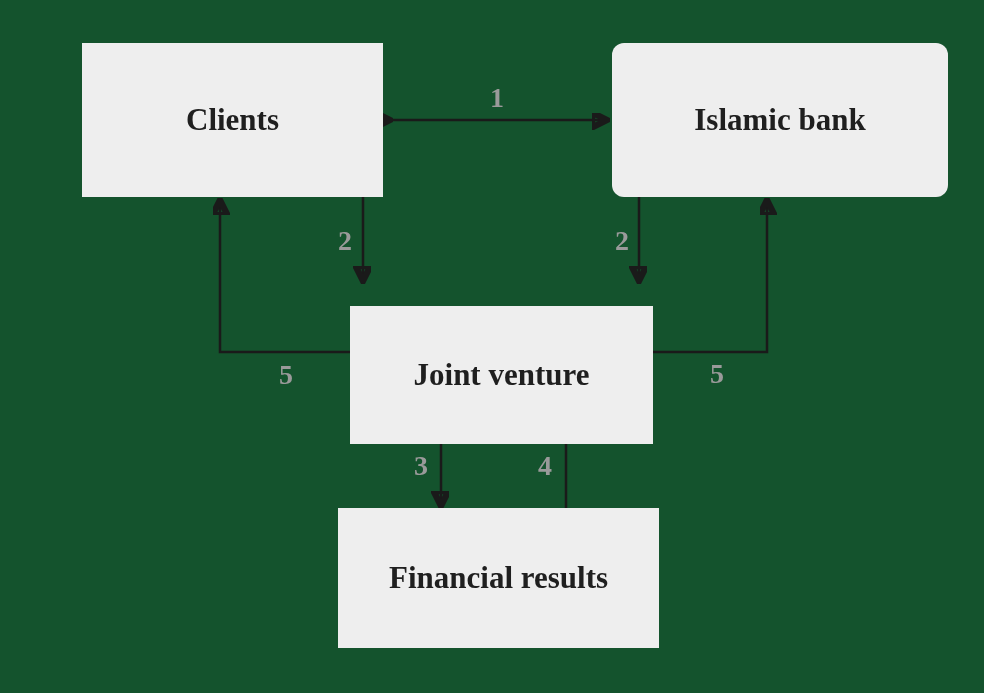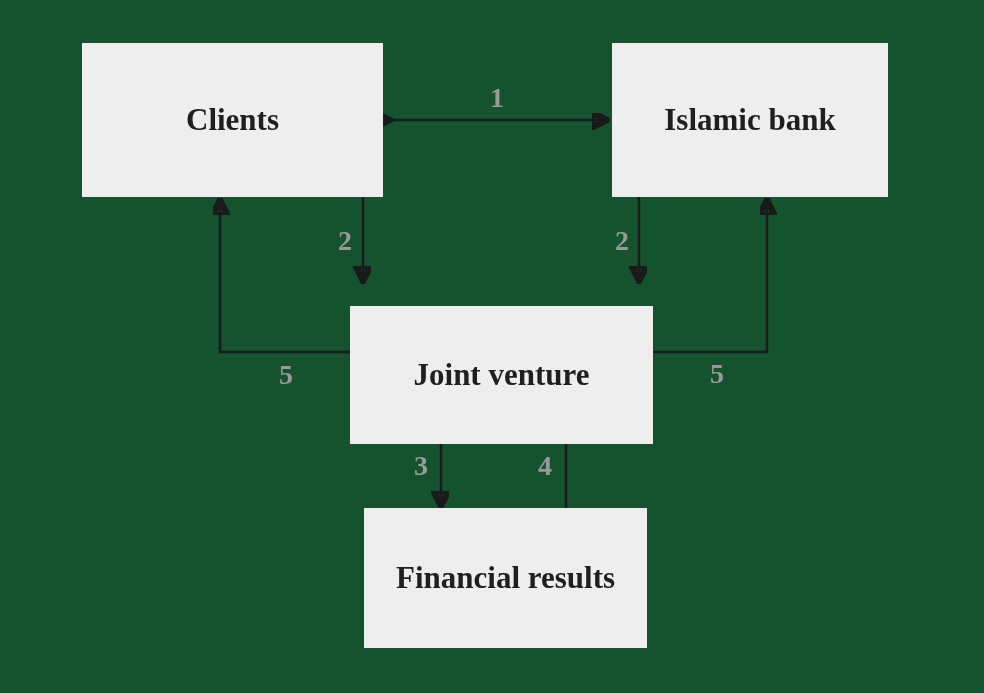--- a/index.html
+++ b/index.html
@@ -17,23 +17,23 @@
     background: #eeeeee;
     display: flex;
     align-items: center;
     justify-content: center;
     font-weight: bold;
     font-size: 31px;
     color: #1f1f1f;
     letter-spacing: 0px;
   }
   #node-clients            { left: 82px;  top: 43px;  width: 301px; height: 154px; }
-  #node-islamic-bank       { left: 612px; top: 43px;  width: 276px; height: 154px; }
+  #node-islamic-bank       { left: 612px; top: 43px;  width: 336px; height: 154px; border-radius: 12px; }
   #node-joint-venture      { left: 350px; top: 283px; width: 303px; height: 138px; margin-top: 23px; }
-  #node-financial-results  { left: 364px; top: 508px; width: 283px; height: 140px; }
+  #node-financial-results  { left: 338px; top: 508px; width: 321px; height: 140px; }
 
   svg.arrows {
     position: absolute;
     left: 0; top: 0;
     width: 984px; height: 693px;
     pointer-events: none;
   }
   svg.arrows path, svg.arrows line, svg.arrows polyline {
     stroke: #1a1a1a;
     stroke-width: 2.5;

